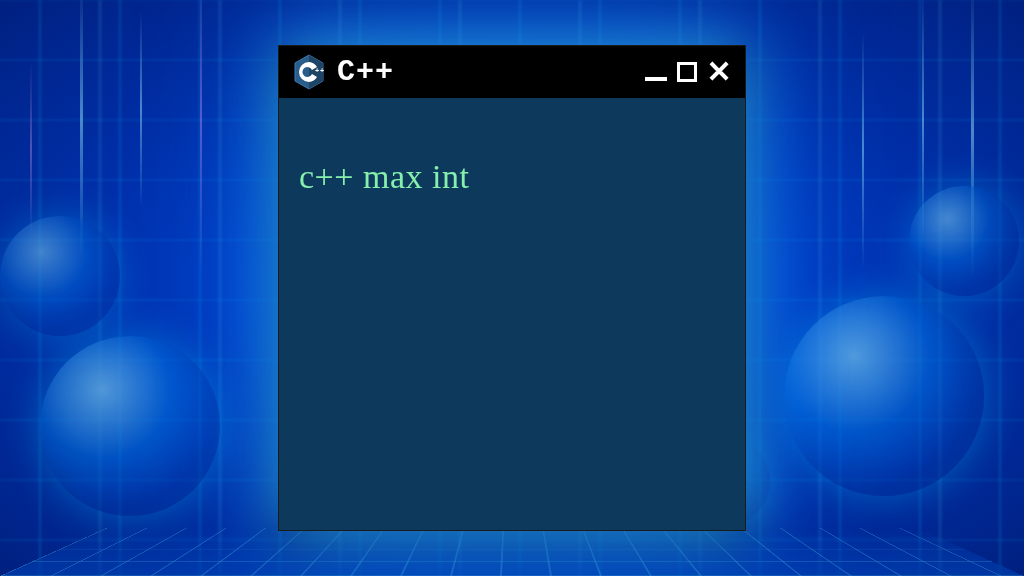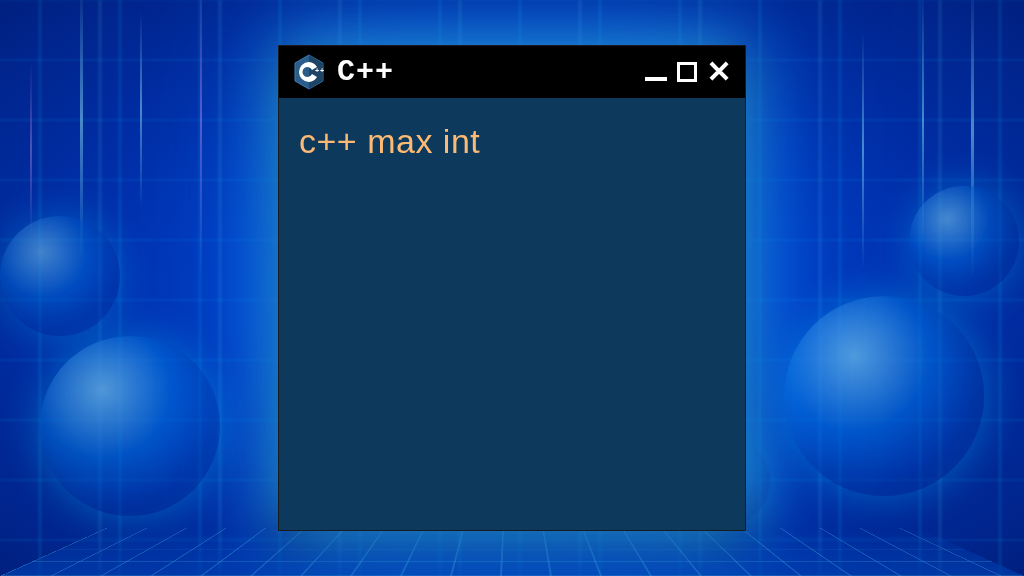--- a/index.html
+++ b/index.html
@@ -160,24 +160,25 @@
       text-align: center;
     }
     
     .content {
       flex: 1;
       padding: 24px 20px;
       background: #0d3a5c;
     }
     
     .code-text {
-      color: #fdba74;
+      color: #86efac;
       font-size: 34px;
-      font-family: Liberation Sans, sans-serif;
+      font-family: Liberation Serif, serif;
       letter-spacing: 0.5px;
+      margin-top: 36px;
     }
   </style>
 </head>
 <body>
 
 <div class="bg-layer">
   <div class="bg-circuit"></div>
   <div class="streak st1"></div>
   <div class="streak st2"></div>
   <div class="streak st3"></div>

